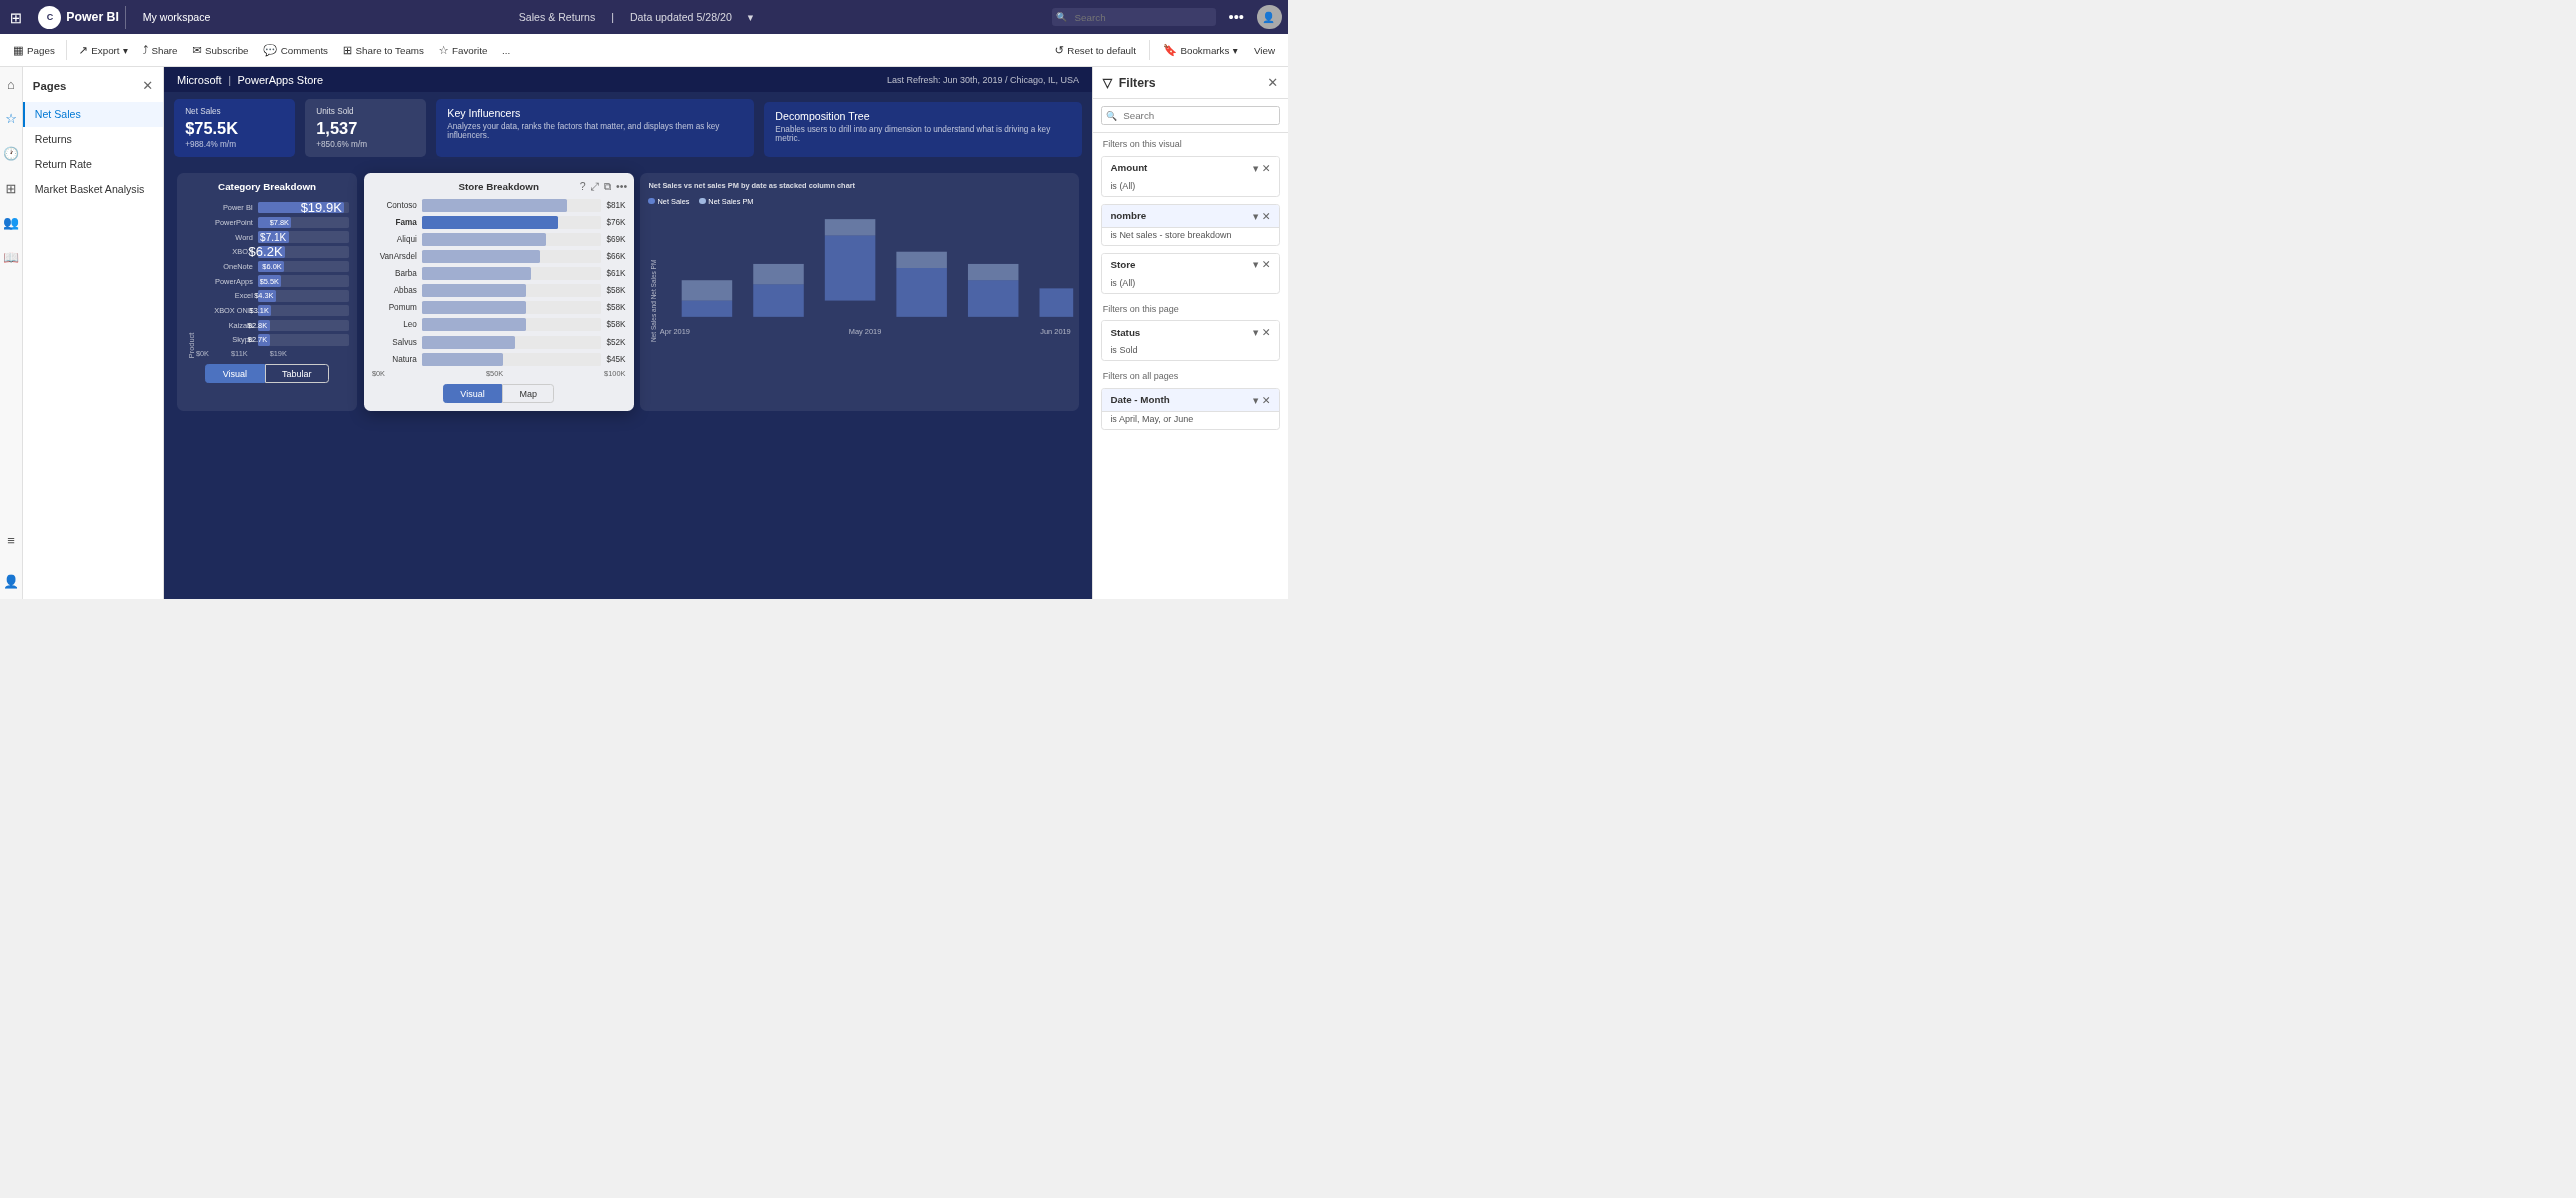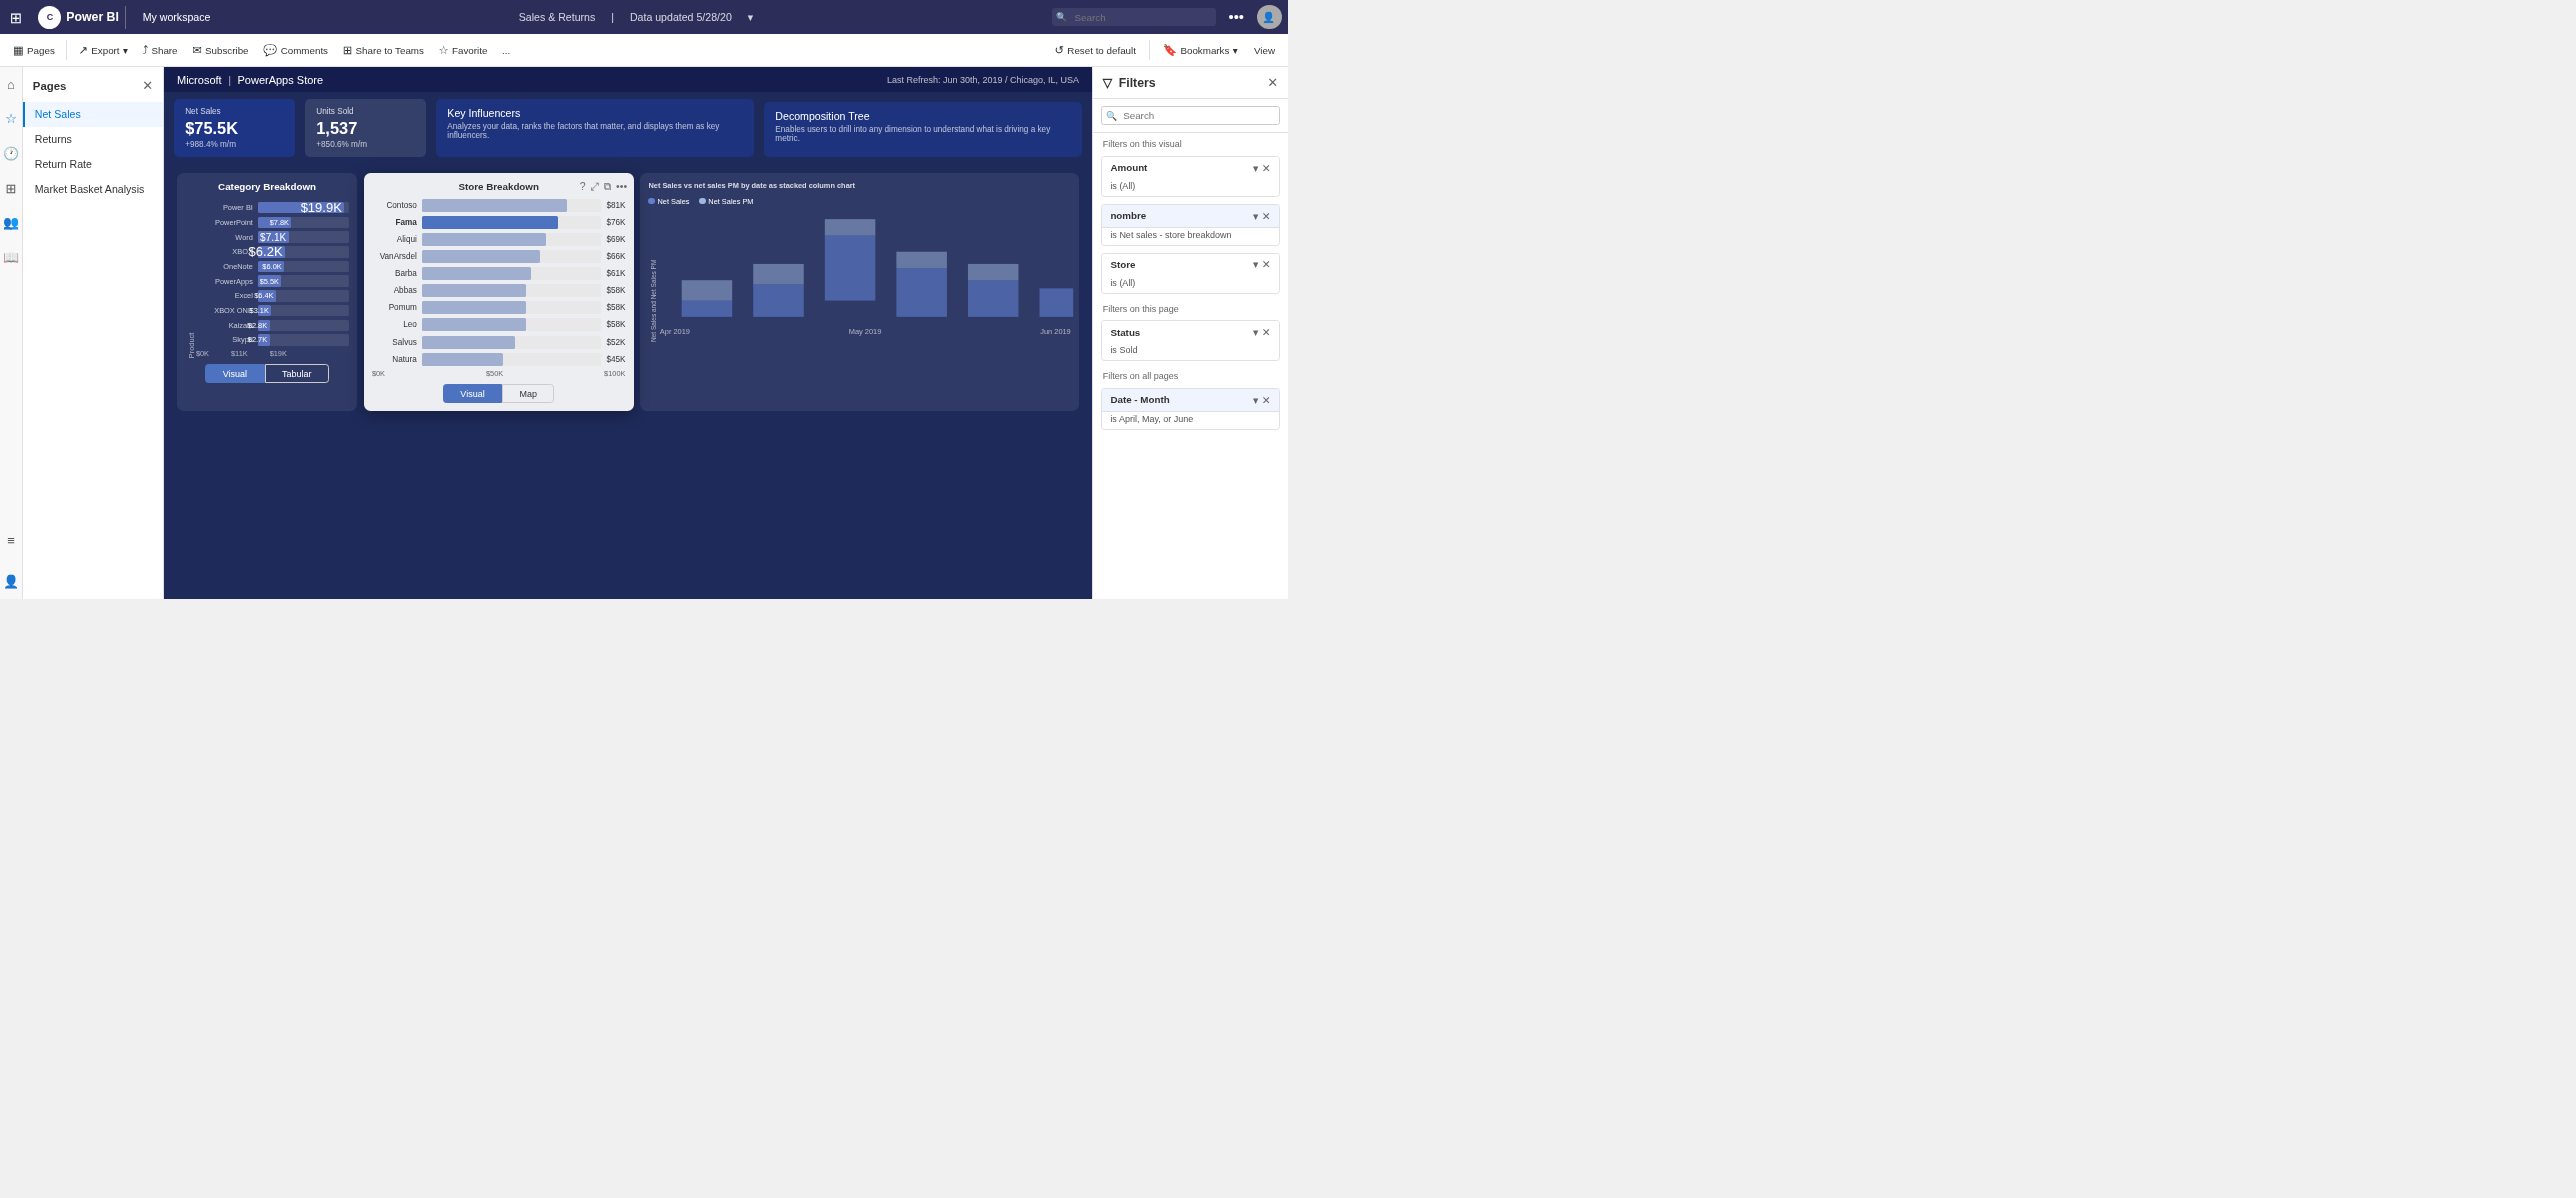--- a/index.html
+++ b/index.html
@@ -320,21 +320,21 @@
     <div class="bar-container">
       <div class="bar-fill" style="width:26%">
         <span class="bar-val" style="color:white; font-size:7.4px;">$5.5K</span>
       </div>
     </div>
   </div>
                 <div class="bar-row">
     <span class="bar-label" style="color:rgba(255,255,255,0.8)">Excel</span>
     <div class="bar-container">
       <div class="bar-fill" style="width:20%">
-        <span class="bar-val" style="color:white; font-size:7.4px;">$6.4K</span>
+        <span class="bar-val" style="color:white; font-size:7.4px;">$4.3K</span>
       </div>
     </div>
   </div>
                 <div class="bar-row">
     <span class="bar-label" style="color:rgba(255,255,255,0.8)">XBOX ONE</span>
     <div class="bar-container">
       <div class="bar-fill" style="width:15%">
         <span class="bar-val" style="color:white; font-size:7.4px;">$3.1K</span>
       </div>
     </div>

